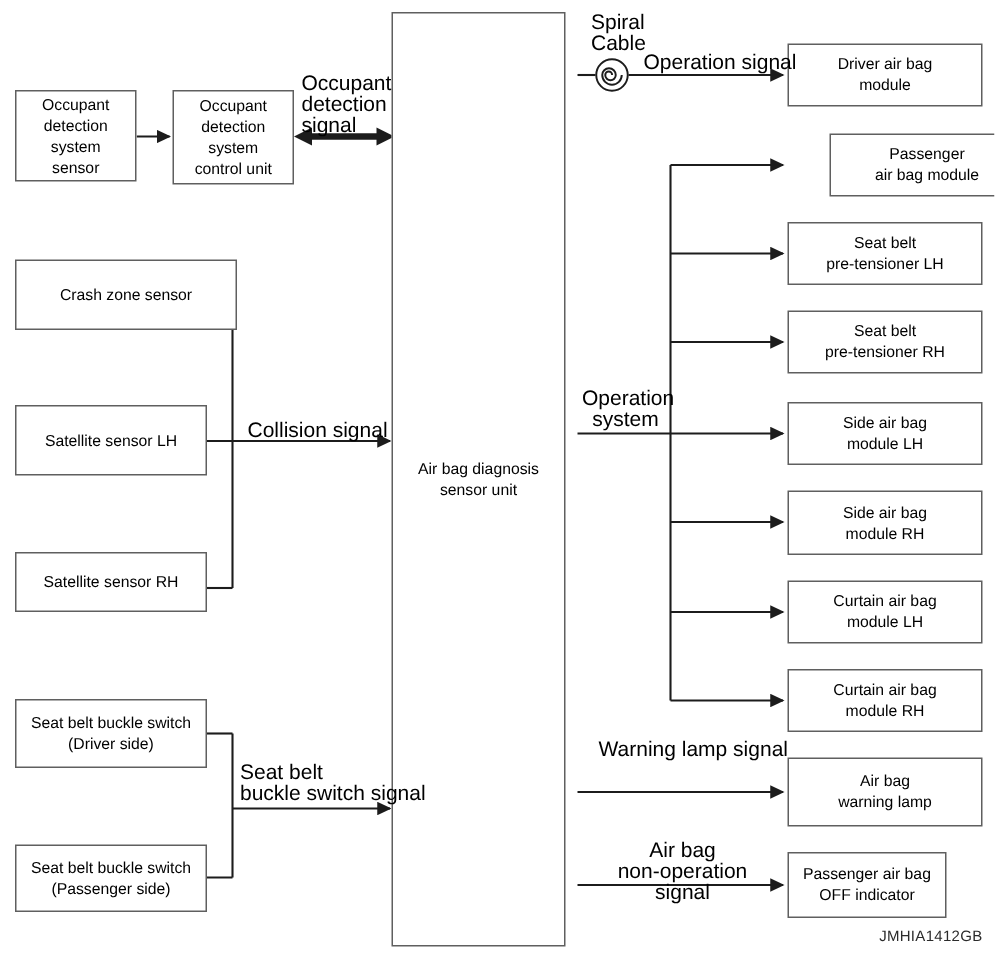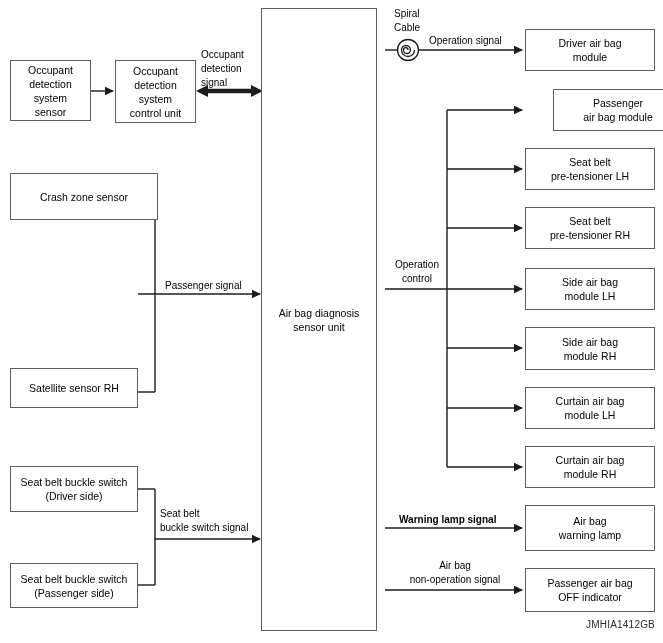--- a/index.html
+++ b/index.html
@@ -8,21 +8,21 @@
     font-family:"Liberation Sans","DejaVu Sans",sans-serif;
     color:#000;overflow:hidden;
   }
   .box{
     position:absolute;border:1.3px solid #5f5f5f;background:#fff;
     display:flex;align-items:center;justify-content:center;
     text-align:center;font-size:10.5px;line-height:14px;
     white-space:pre-line;box-sizing:border-box;
   }
   .sig{
-    position:absolute;font-size:10px;line-height:14px;
+    position:absolute;font-size:14px;line-height:14px;
     white-space:pre-line;color:#000;
   }
   .sig.center{text-align:center;}
   #wires{position:absolute;left:0;top:0;}
   #watermark{
     position:absolute;left:570px;top:619px;width:85px;
     text-align:right;font-size:10px;color:#2b2b2b;letter-spacing:0.2px;
   }
 </style>
 </head>
@@ -81,20 +81,21 @@
 
   <div class="box" style="left:10px;top:60px;width:81px;height:61px;">Occupant
 detection
 system
 sensor</div>
   <div class="box" style="left:115px;top:60px;width:81px;height:63px;">Occupant
 detection
 system
 control unit</div>
   <div class="box" style="left:10px;top:173px;width:148px;height:47px;">Crash zone sensor</div>
+  <div class="box" style="left:10px;top:270px;width:128px;height:47px;">Satellite sensor LH</div>
   <div class="box" style="left:10px;top:368px;width:128px;height:40px;">Satellite sensor RH</div>
   <div class="box" style="left:10px;top:466px;width:128px;height:46px;">Seat belt buckle switch
 (Driver side)</div>
   <div class="box" style="left:10px;top:563px;width:128px;height:45px;">Seat belt buckle switch
 (Passenger side)</div>
 
   <div class="box" style="left:261px;top:8px;width:116px;height:623px;">Air bag diagnosis
 sensor unit</div>
 
   <div class="box" style="left:525px;top:29px;width:130px;height:42px;">Driver air bag
@@ -108,32 +109,32 @@
   <div class="box" style="left:525px;top:268px;width:130px;height:42px;">Side air bag
 module LH</div>
   <div class="box" style="left:525px;top:327px;width:130px;height:43px;">Side air bag
 module RH</div>
   <div class="box" style="left:525px;top:387px;width:130px;height:42px;">Curtain air bag
 module LH</div>
   <div class="box" style="left:525px;top:446px;width:130px;height:42px;">Curtain air bag
 module RH</div>
   <div class="box" style="left:525px;top:505px;width:130px;height:46px;">Air bag
 warning lamp</div>
-  <div class="box" style="left:525px;top:568px;width:130px;height:44px;">Passenger air bag
+  <div class="box" style="left:525px;top:568px;width:106px;height:44px;">Passenger air bag
 OFF indicator</div>
 
   <div class="sig" style="left:201px;top:48px;">Occupant
 detection
 signal</div>
-  <div class="sig" style="left:165px;top:279px;">Passenger signal</div>
+  <div class="sig" style="left:165px;top:279px;">Collision signal</div>
   <div class="sig" style="left:160px;top:507px;">Seat belt
 buckle switch signal</div>
   <div class="sig" style="left:394px;top:7px;">Spiral
 Cable</div>
   <div class="sig" style="left:429px;top:34px;">Operation signal</div>
   <div class="sig center" style="left:388px;top:258px;width:58px;">Operation
-control</div>
-  <div class="sig" style="left:399px;top:513px;font-weight:bold;">Warning lamp signal</div>
+system</div>
+  <div class="sig" style="left:399px;top:492px;">Warning lamp signal</div>
   <div class="sig center" style="left:394px;top:559px;width:122px;">Air bag
 non-operation signal</div>
 
   <div id="watermark">JMHIA1412GB</div>
 </div>
 
 </body></html>

